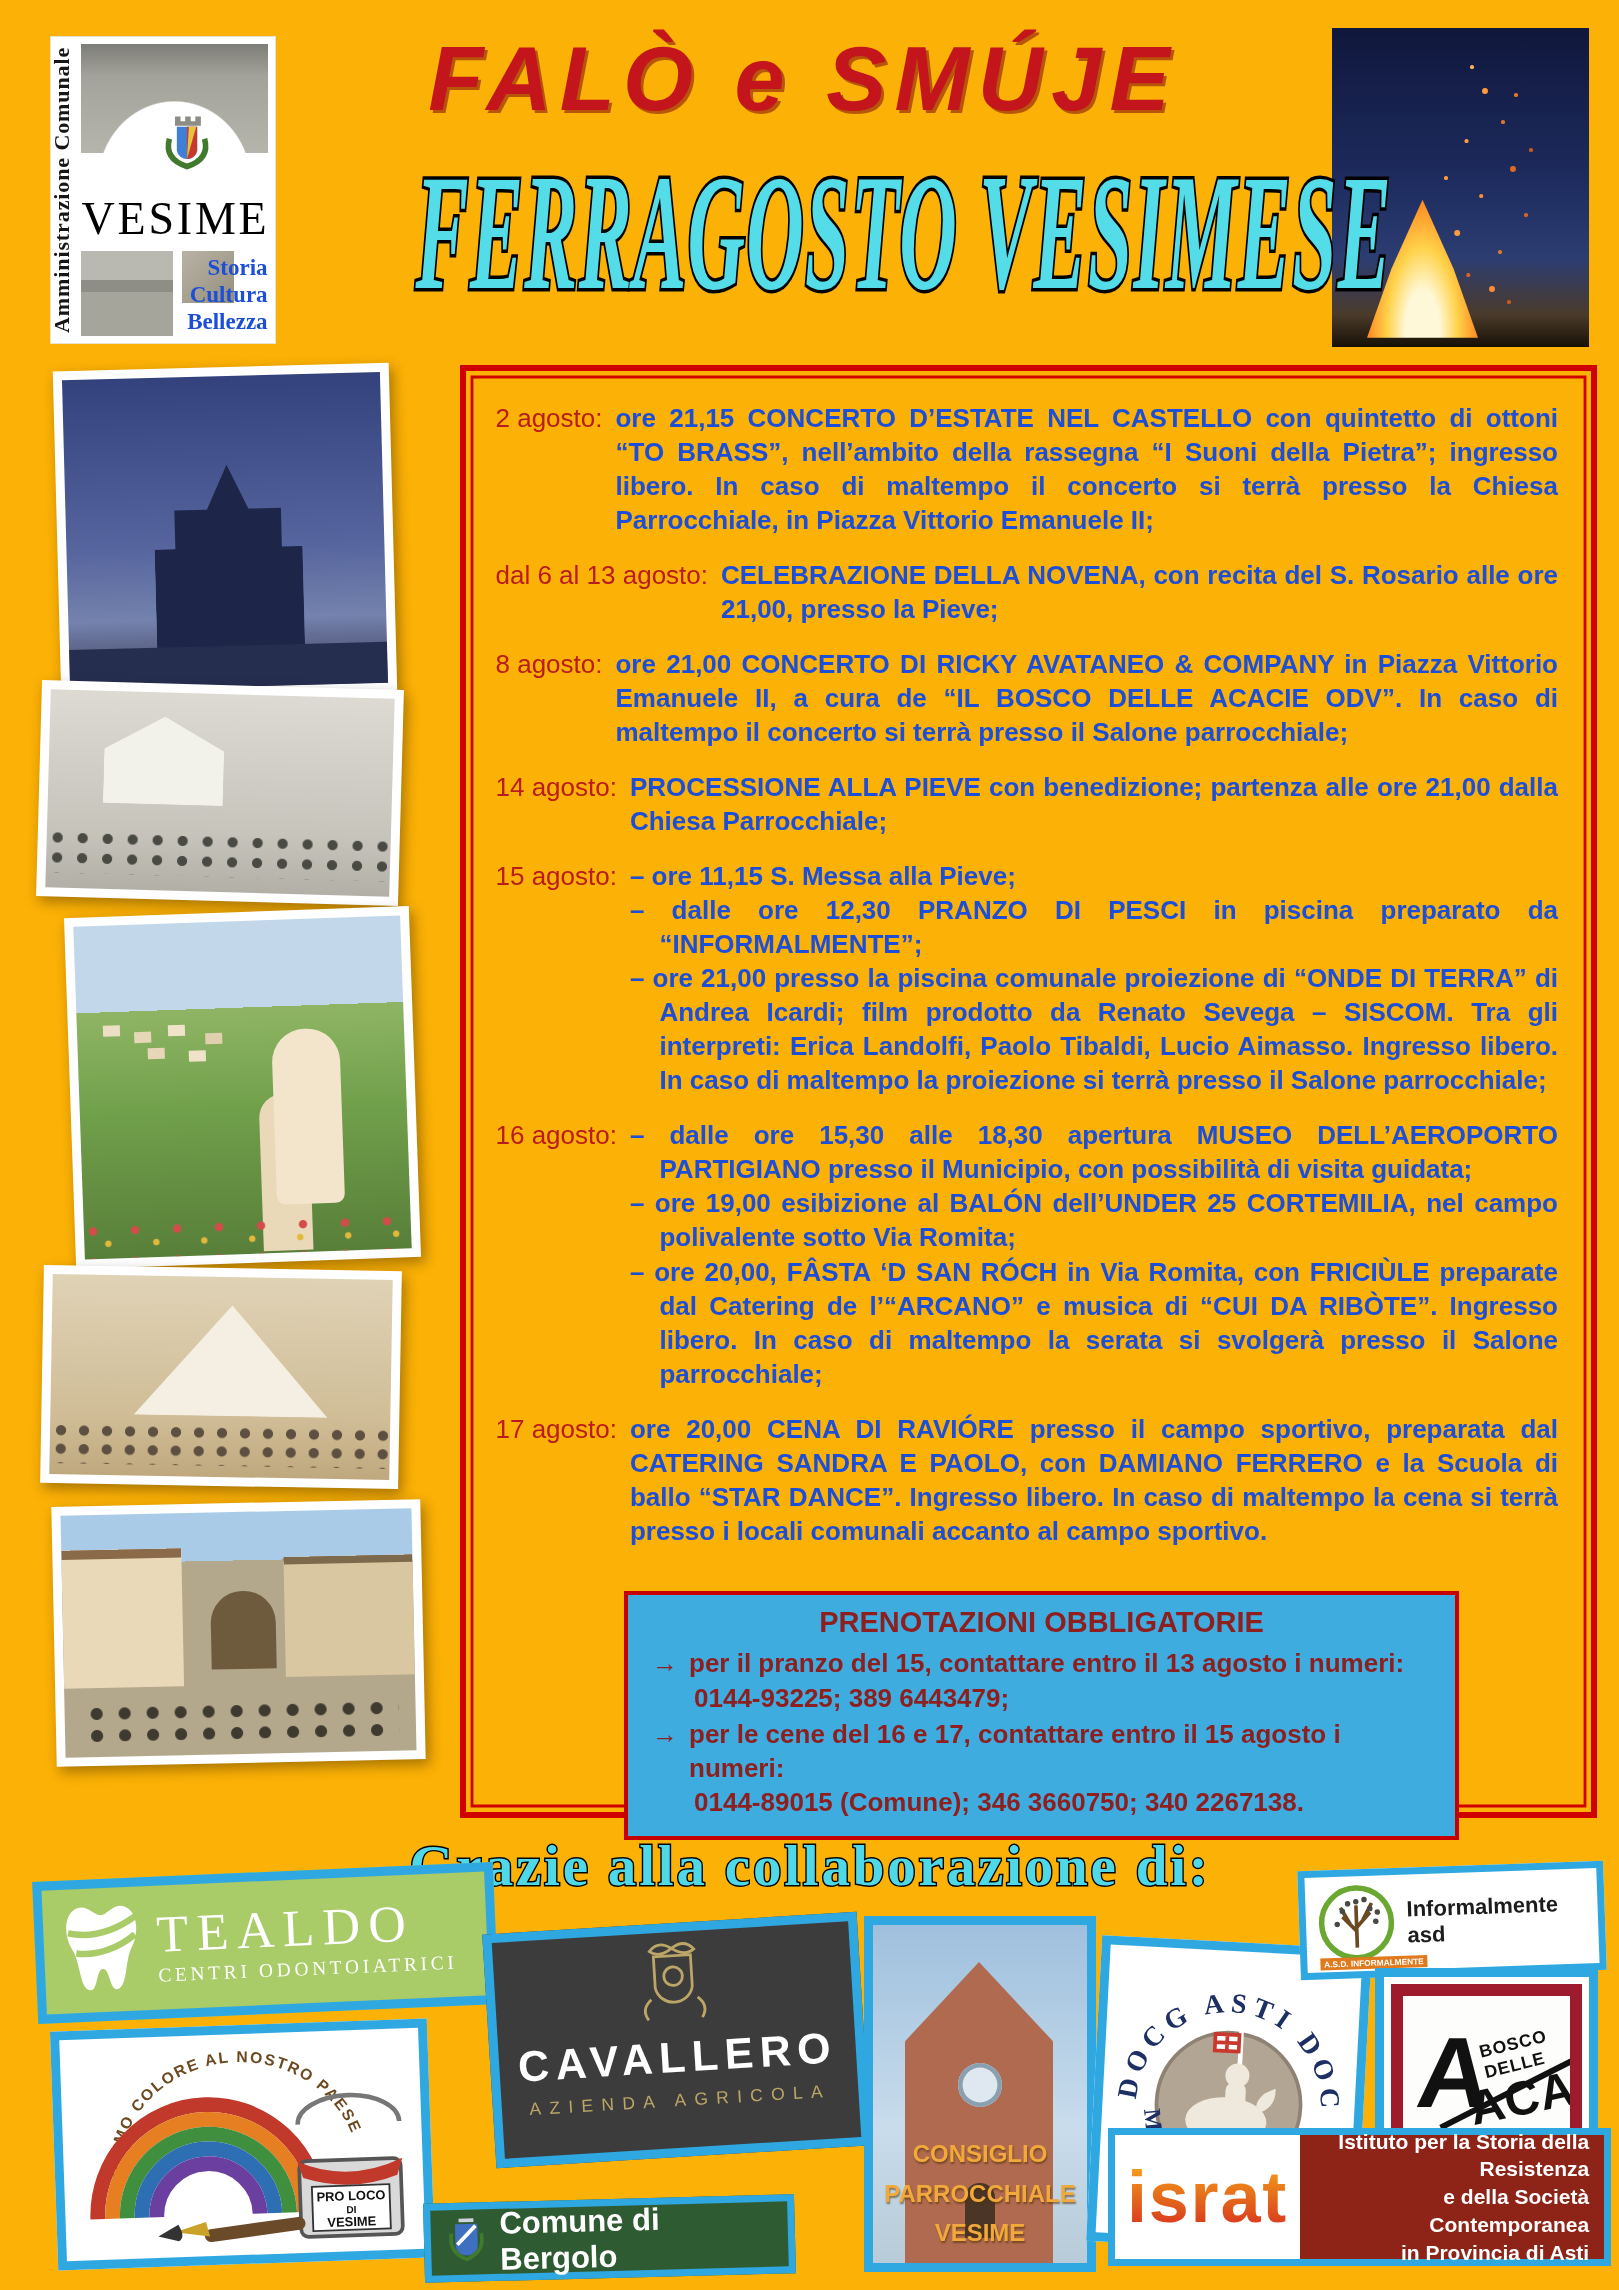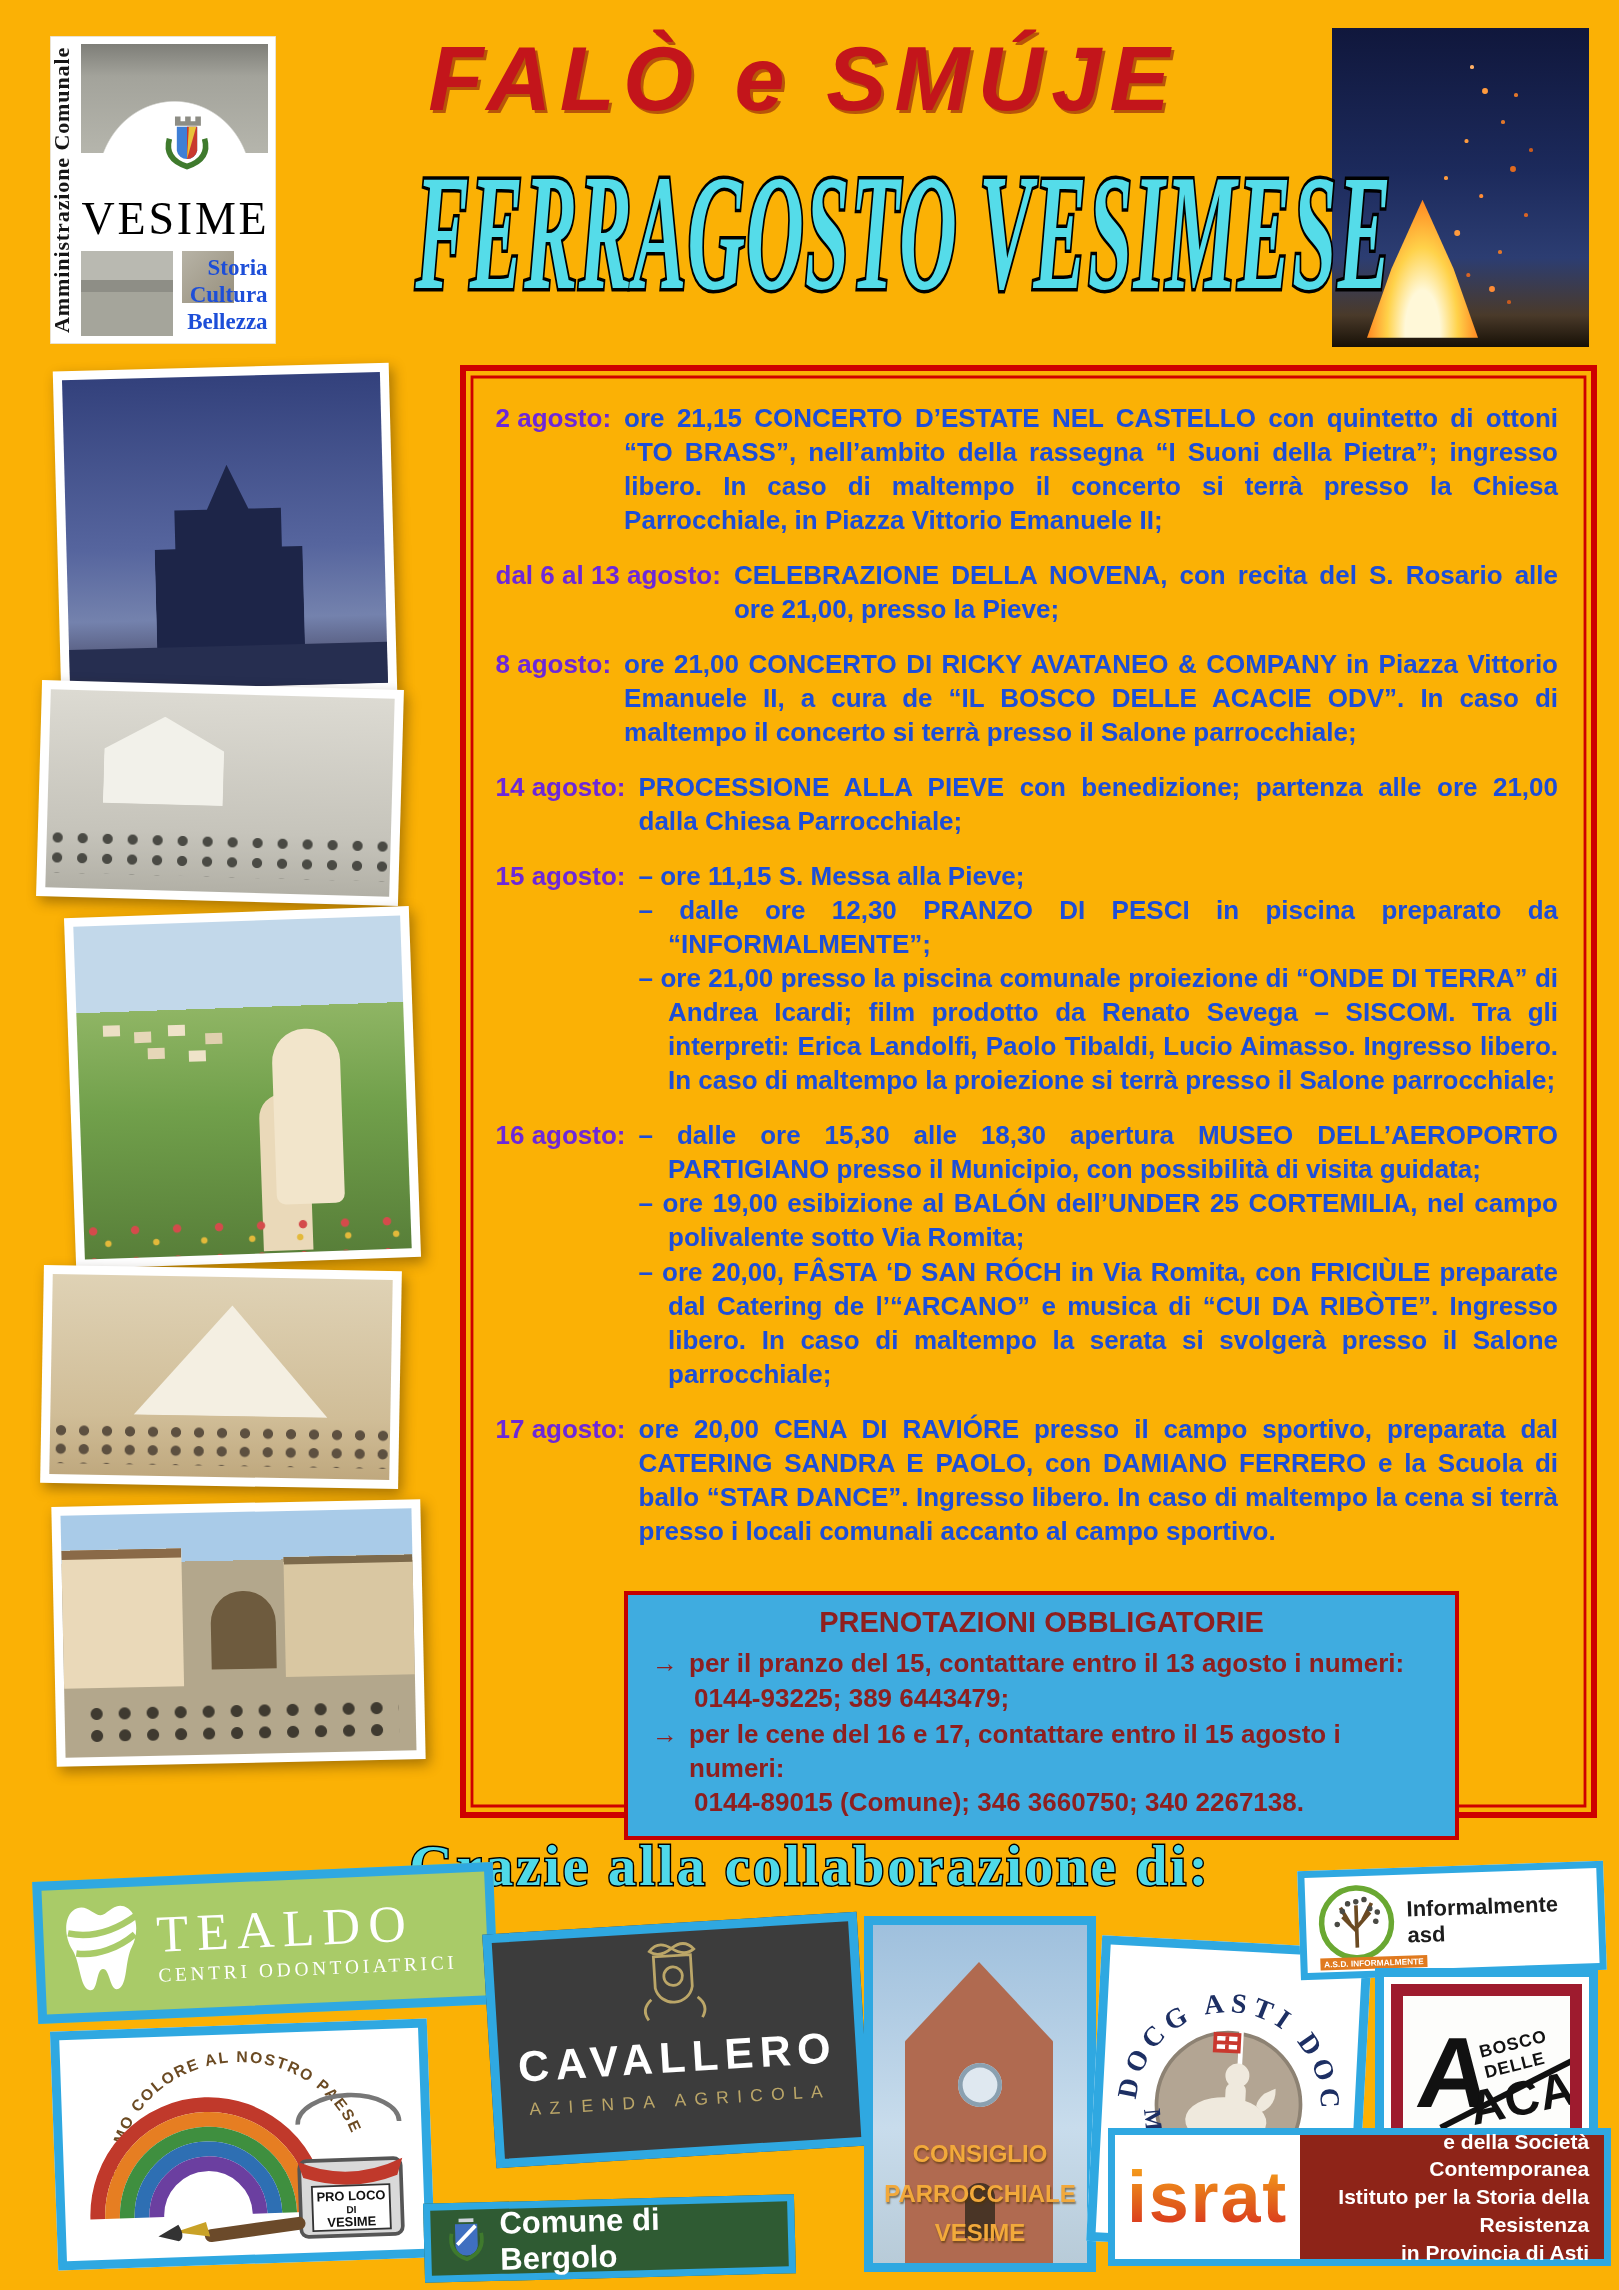--- a/index.html
+++ b/index.html
@@ -88,21 +88,21 @@
                border-radius:32px 32px 0 0;}
   .p5 .crowd{position:absolute;left:18.5px;bottom:14.8px;width:90%;height:41px;
              background:radial-gradient(circle 6.5px at 13px 13px,#3f3a30 5.5px,transparent 6.5px);background-size:28px 22px;}
 
   
   .program{position:absolute;left:460px;top:365px;width:1137px;height:1453px;box-sizing:border-box;
            border:6.5px solid #CE0000;box-shadow:inset 0 0 0 4.6px #FBB105,inset 0 0 0 7.4px #CE0000;
            padding:29.5px 33px 0 29.5px;z-index:2;}
   .entry{display:grid;grid-template-columns:max-content 1fr;column-gap:13px;margin-bottom:21px;
          font-size:26px;line-height:1.31;}
-  .entry .date{color:#6d28d9;font-weight:bold;white-space:nowrap;}
+  .entry .date{color:#b91c1c;font-weight:normal;white-space:nowrap;}
   .entry .body{color:#1d4ed8;text-align:justify;font-weight:bold;}
   .hang{padding-left:29.5px;text-indent:-29.5px;}
 
   
   .booking{position:absolute;left:624px;top:1591px;width:835px;box-sizing:border-box;background:#3FACE0;
            border:4.6px solid #C40000;padding:11px 24px 14.8px;color:#8E1F1F;font-weight:bold;z-index:3;}
   .bk-title{text-align:center;font-size:29px;margin-bottom:7.4px;}
   .bk-line{display:flex;gap:11px;font-size:26px;line-height:1.32;}
   .bk-arrow{flex:0 0 auto;}
   .bk-nums{padding-left:42px;font-size:26px;line-height:1.32;margin-bottom:1.8px;}
@@ -439,20 +439,20 @@
       <div class="bosco-l1">BOSCO DELLE</div>
       <div class="bosco-l2">ACACIE</div>
     </div>
   </div>
 
   <div class="sp israt">
     <div class="israt-left">
       <span class="israt-name">israt</span>
     </div>
     <div class="israt-right">
+      <div>Istituto per la Storia della Resistenza</div>
       <div>e della Società Contemporanea</div>
-      <div>Istituto per la Storia della Resistenza</div>
       <div>in Provincia di Asti</div>
     </div>
   </div>
 
 </div>
 
 
 </body></html>

